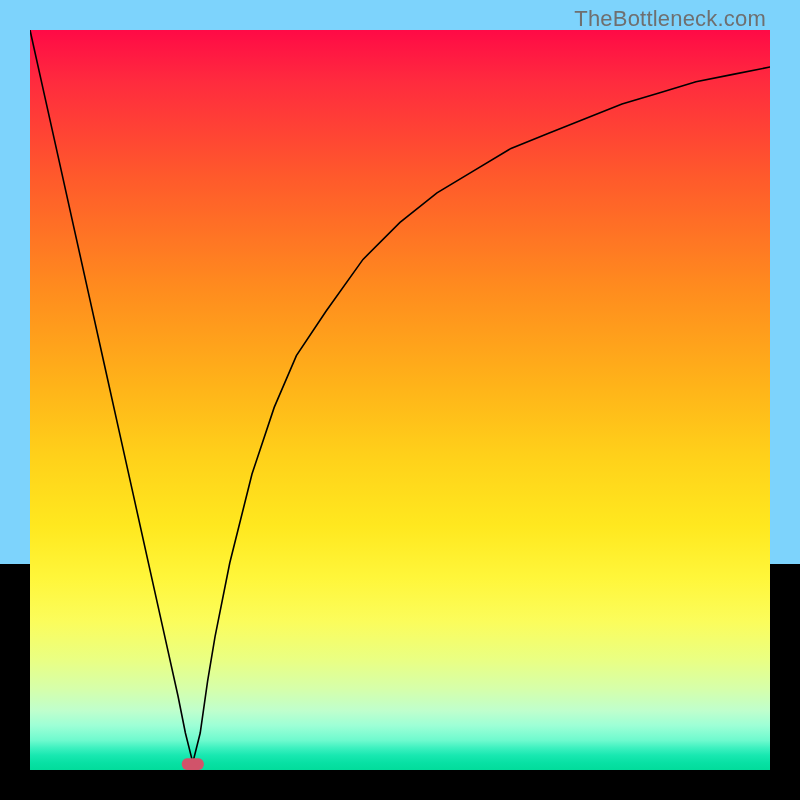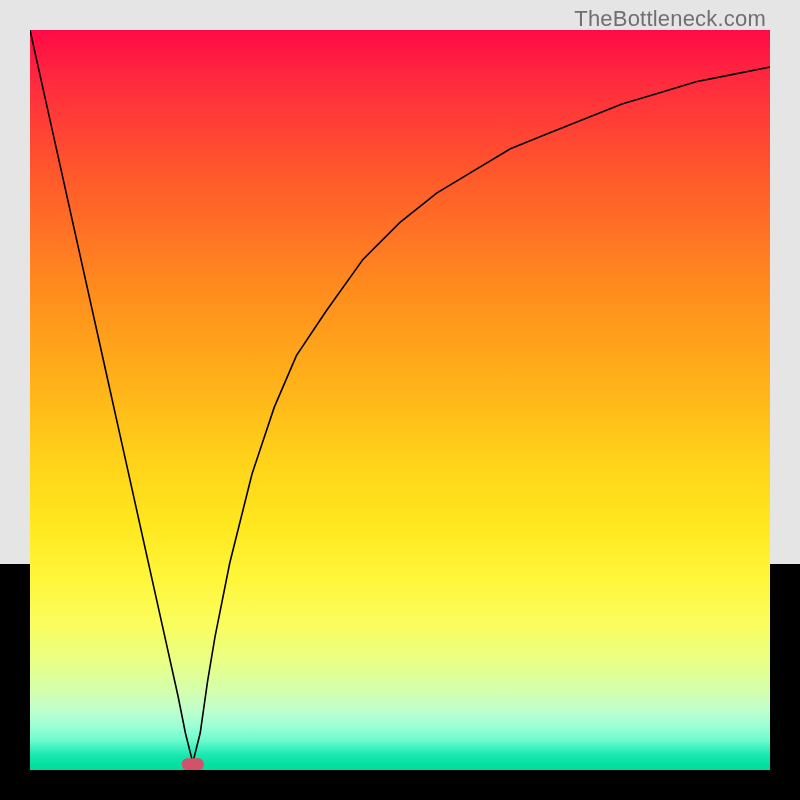--- a/index.html
+++ b/index.html
@@ -8,21 +8,21 @@
     width: 800px;
     height: 800px;
     overflow: hidden;
     font-family: Arial, Helvetica, sans-serif;
     background: #000;
   }
   .chart-container {
     position: relative;
     width: 800px;
     height: 564px;
-    background: #e5e5e5;
+    background: #7dd3fc;
   }
   .plot-area {
     position: absolute;
     left: 30px;
     top: 30px;
     width: 740px;
     height: 740px;
     background: linear-gradient(to bottom,
       #ff0a46 0%,
       #ff2b3e 7%,

